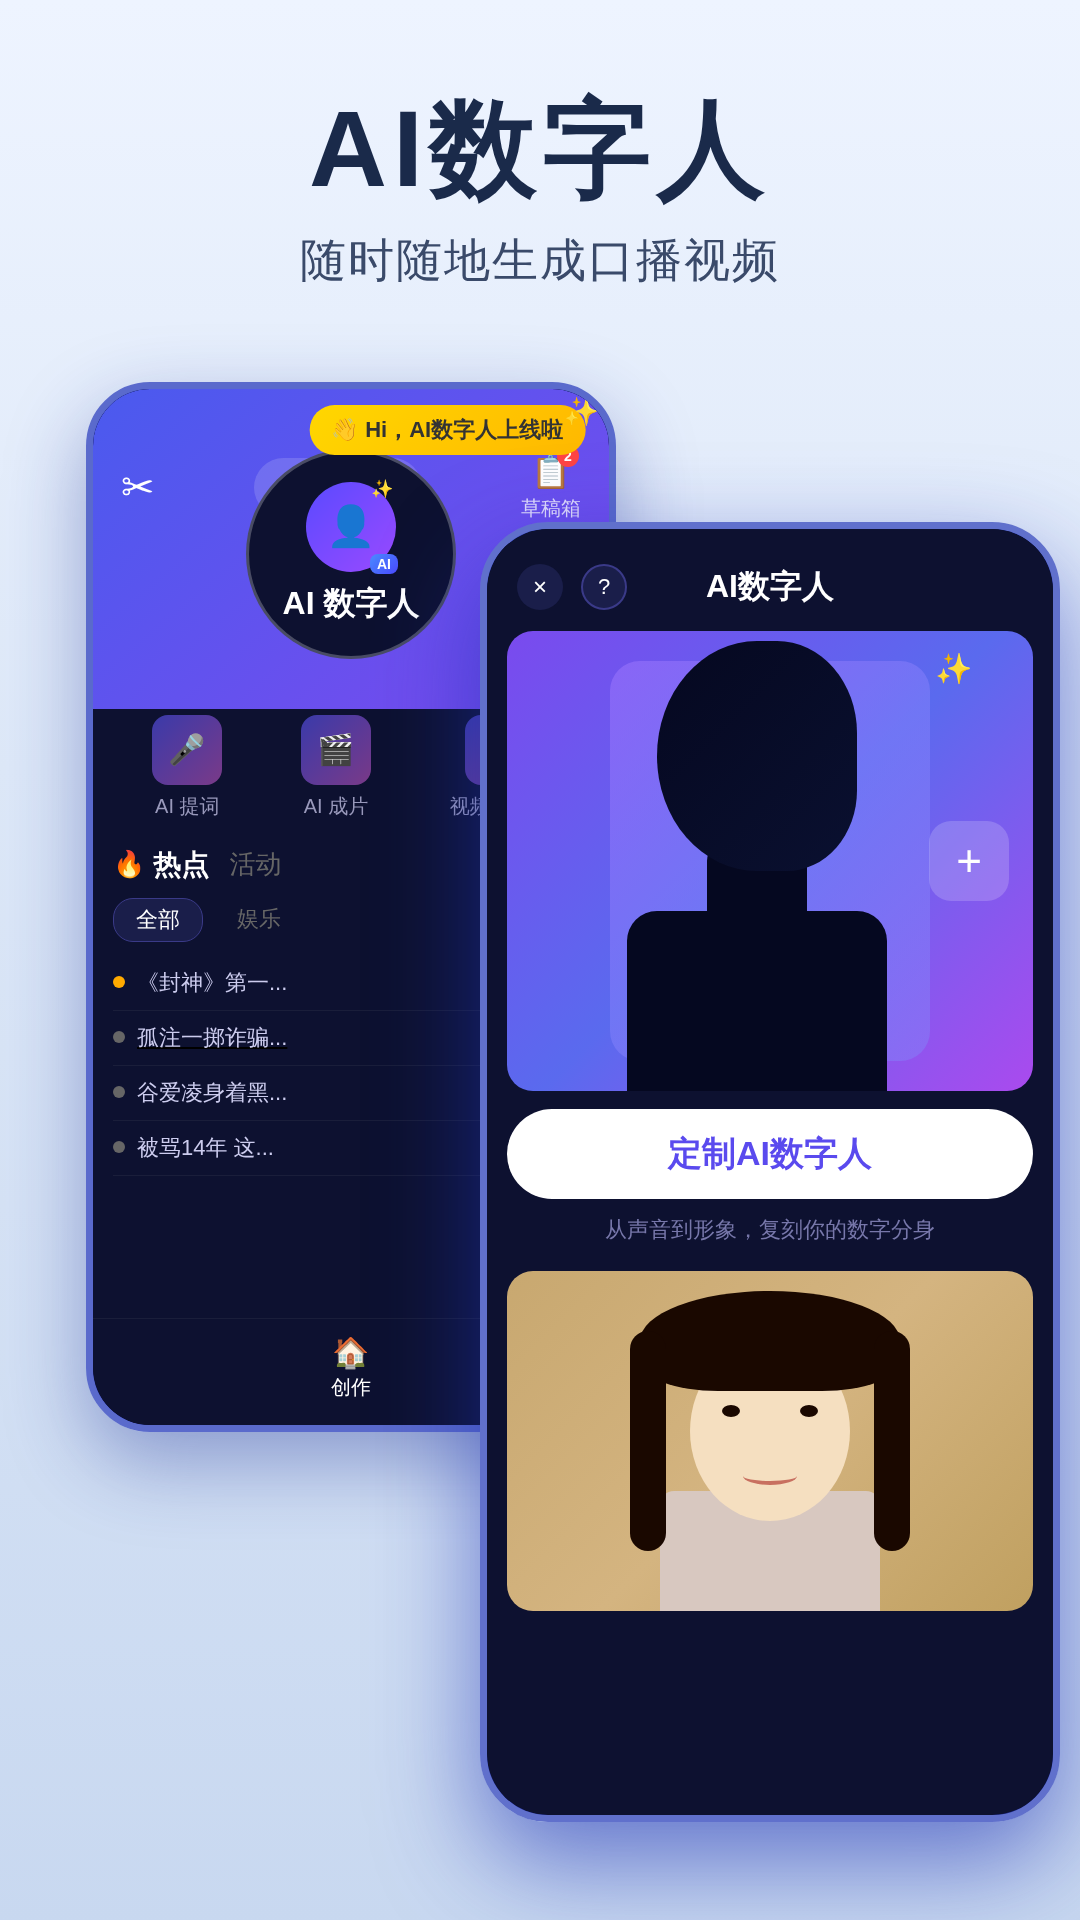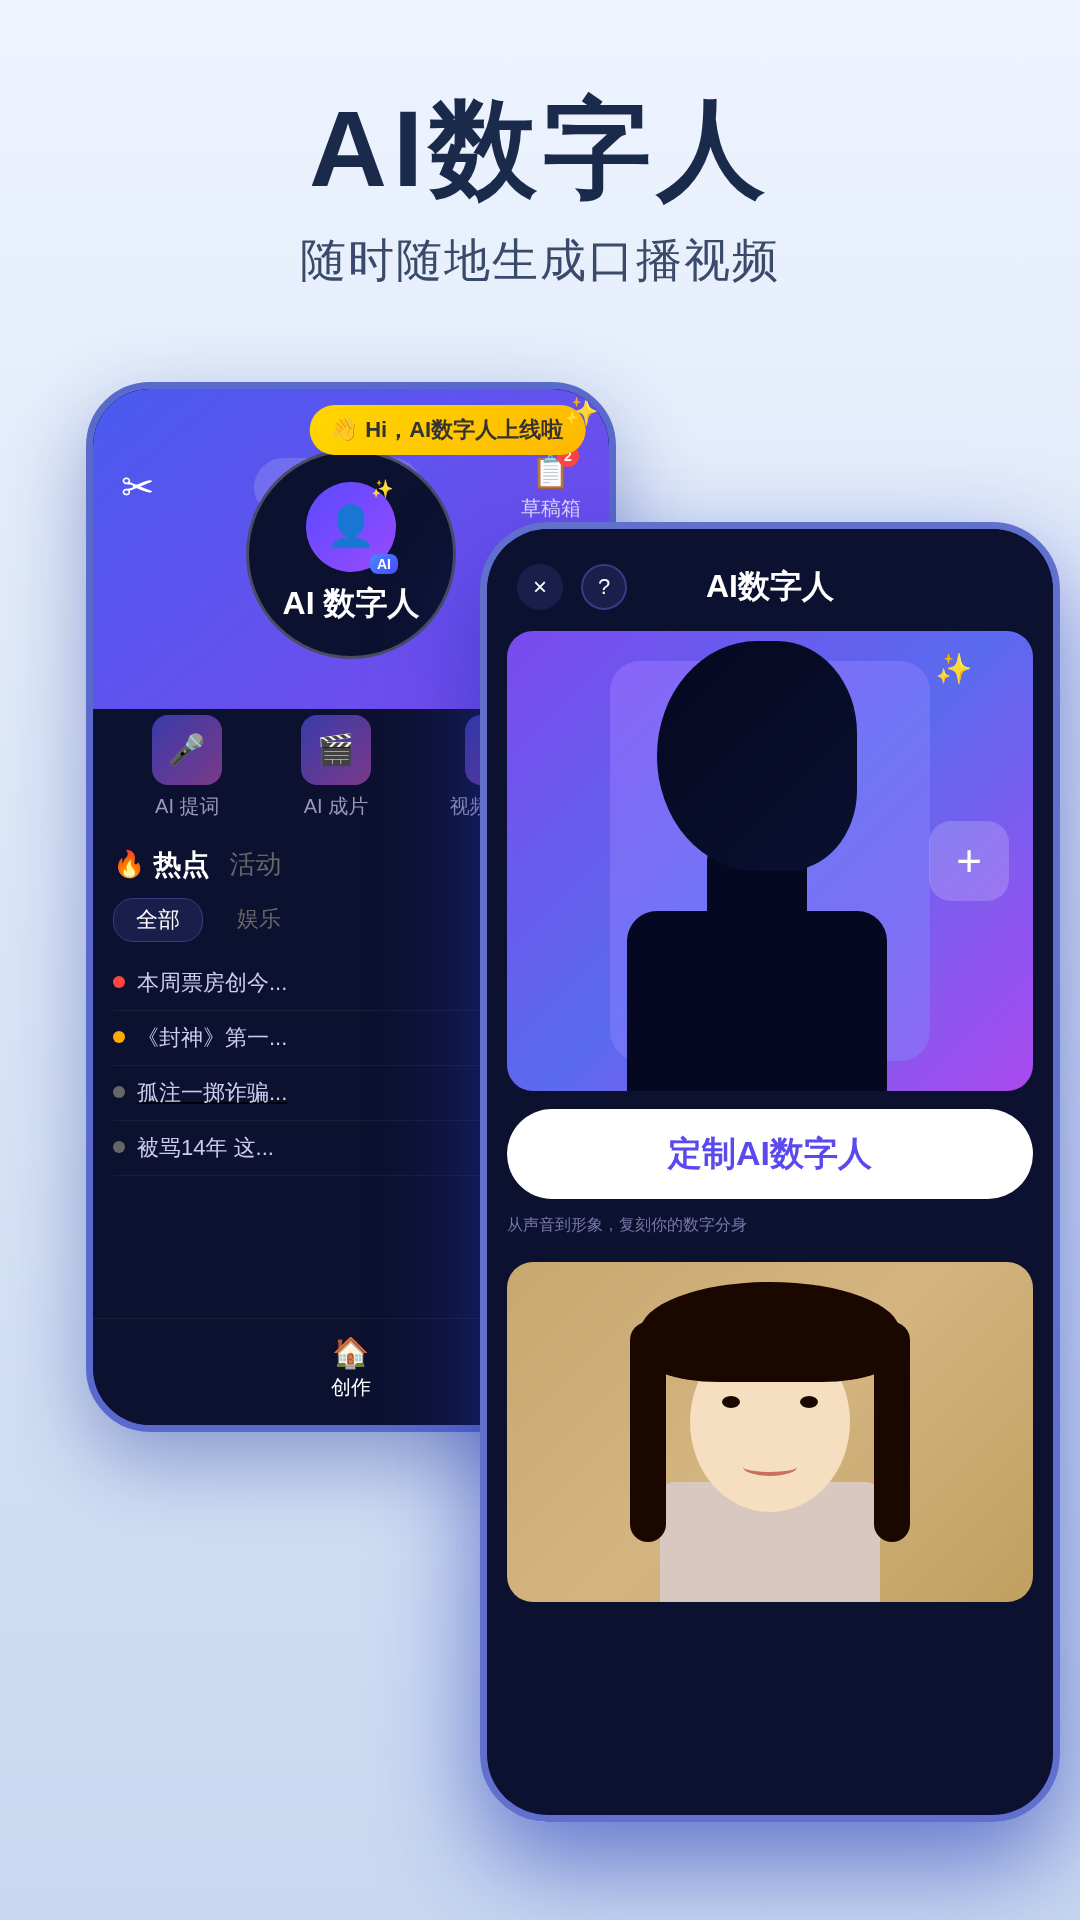--- a/index.html
+++ b/index.html
@@ -79,30 +79,30 @@
               <span>热点</span>
             </div>
             <div style="color:#666; font-size:26px;">活动</div>
           </div>
           <div style="display:flex; gap:12px; margin-bottom:14px;">
             <div style="background:#1a1e4a; border:1px solid #3a3a88; border-radius:20px; padding:6px 22px; color:white; font-size:22px;">全部</div>
             <div style="border-radius:20px; padding:6px 22px; color:#666; font-size:22px;">娱乐</div>
           </div>
 
           <div style="display:flex; align-items:flex-start; gap:12px; padding:12px 0; border-bottom:1px solid #1a1e3a;">
-            <div style="width:12px; height:12px; border-radius:50%; background:#ff4444; margin-top:8px; flex-shrink:0;"></div>
-            <div style="color:#ccccee; font-size:22px;">本周票房创今...</div>
-          </div>
-          <div style="display:flex; align-items:flex-start; gap:12px; padding:12px 0; border-bottom:1px solid #1a1e3a;">
             <div style="width:12px; height:12px; border-radius:50%; background:#ffaa00; margin-top:8px; flex-shrink:0;"></div>
             <div style="color:#ccccee; font-size:22px;">《封神》第一...</div>
           </div>
           <div style="display:flex; align-items:flex-start; gap:12px; padding:12px 0; border-bottom:1px solid #1a1e3a;text-decoration:underline;">
             <div style="width:12px; height:12px; border-radius:50%; background:#666; margin-top:8px; flex-shrink:0;"></div>
             <div style="color:#ccccee; font-size:22px;">孤注一掷诈骗...</div>
+          </div>
+          <div style="display:flex; align-items:flex-start; gap:12px; padding:12px 0; border-bottom:1px solid #1a1e3a;">
+            <div style="width:12px; height:12px; border-radius:50%; background:#666; margin-top:8px; flex-shrink:0;"></div>
+            <div style="color:#ccccee; font-size:22px;">谷爱凌身着黑...</div>
           </div>
           <div style="display:flex; align-items:flex-start; gap:12px; padding:12px 0; border-bottom:1px solid #1a1e3a;">
             <div style="width:12px; height:12px; border-radius:50%; background:#666; margin-top:8px; flex-shrink:0;"></div>
             <div style="color:#ccccee; font-size:22px;">被骂14年 这...</div>
           </div>
         </div>
 
         <div style="position:absolute; bottom:0; width:100%; background:#0d1130; padding:16px 0 24px; border-top:1px solid #1a1e3a; display:flex; justify-content:space-around;">
           <div style="display:flex; flex-direction:column; align-items:center; gap:4px;">
             <div style="font-size:30px; color:white;">🏠</div>
@@ -135,21 +135,21 @@
           </div>
 
           <div style="position:absolute; right:24px; top:50%; transform:translateY(-50%); width:80px; height:80px; background:rgba(255,255,255,0.18); border-radius:22px; display:flex; align-items:center; justify-content:center; color:white; font-size:44px; font-weight:300; z-index:3;">+</div>
 
           <div style="position:absolute; top:20px; right:60px; font-size:30px; z-index:3;">✨</div>
 
         </div>
 
         <div style="margin:0 20px; background:white; border-radius:50px; padding:22px; text-align:center; font-size:34px; font-weight:700; color:#5a4aee; cursor:pointer;">定制AI数字人</div>
 
-        <div style="text-align:left; color:#7777aa; font-size:16px; margin:16px 20px;">从声音到形象，复刻你的数字分身</div>
+        <div style="text-align:center; color:#7777aa; font-size:22px; margin:16px 20px;">从声音到形象，复刻你的数字分身</div>
 
         <div style="margin:10px 20px; background:linear-gradient(135deg,#c8a870,#d4b480,#c0a060); border-radius:26px; height:340px; overflow:hidden; position:relative; flex-shrink:0;">
 
           <div style="position:absolute; bottom:0; left:50%; transform:translateX(-50%); width:300px; height:320px;">
 
             <div style="position:absolute; top:0; left:20px; right:20px; height:100px; background:#1a0800; border-radius:50% 50% 30% 30%; z-index:3;"></div>
 
             <div style="position:absolute; top:40px; left:10px; width:36px; height:220px; background:#1a0800; border-radius:18px; z-index:3;"></div>
 
             <div style="position:absolute; top:40px; right:10px; width:36px; height:220px; background:#1a0800; border-radius:18px; z-index:3;"></div>

